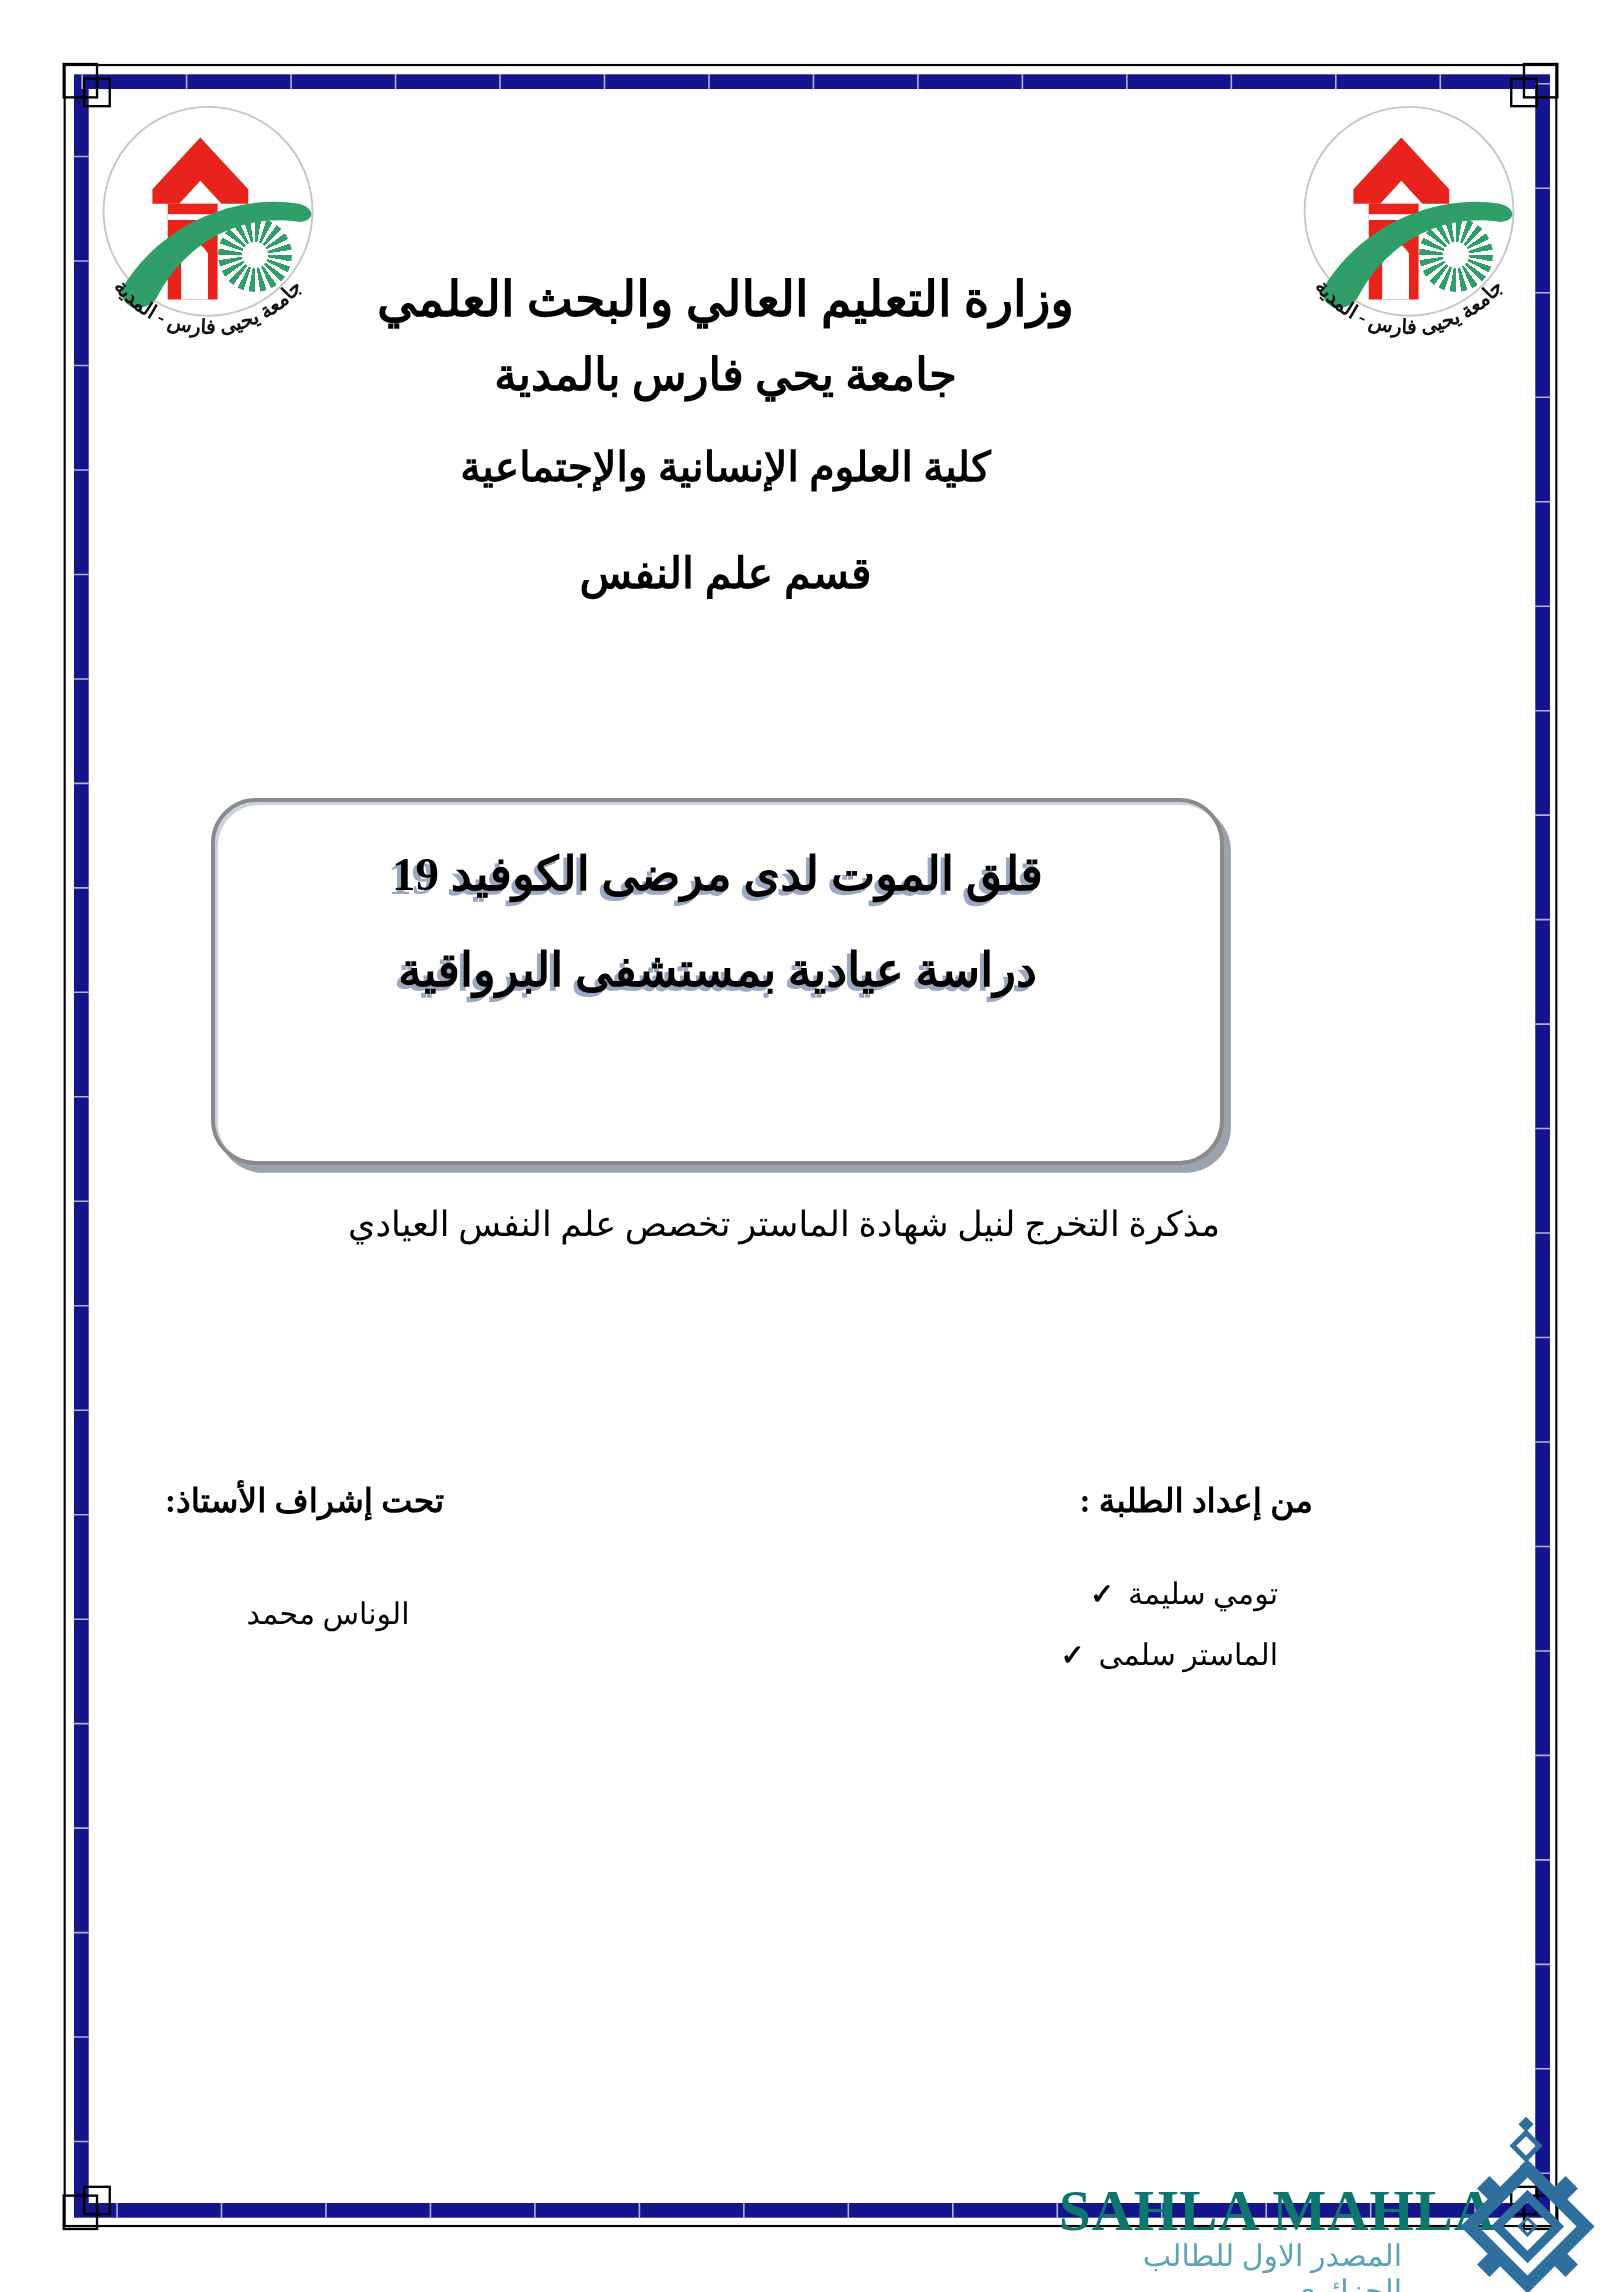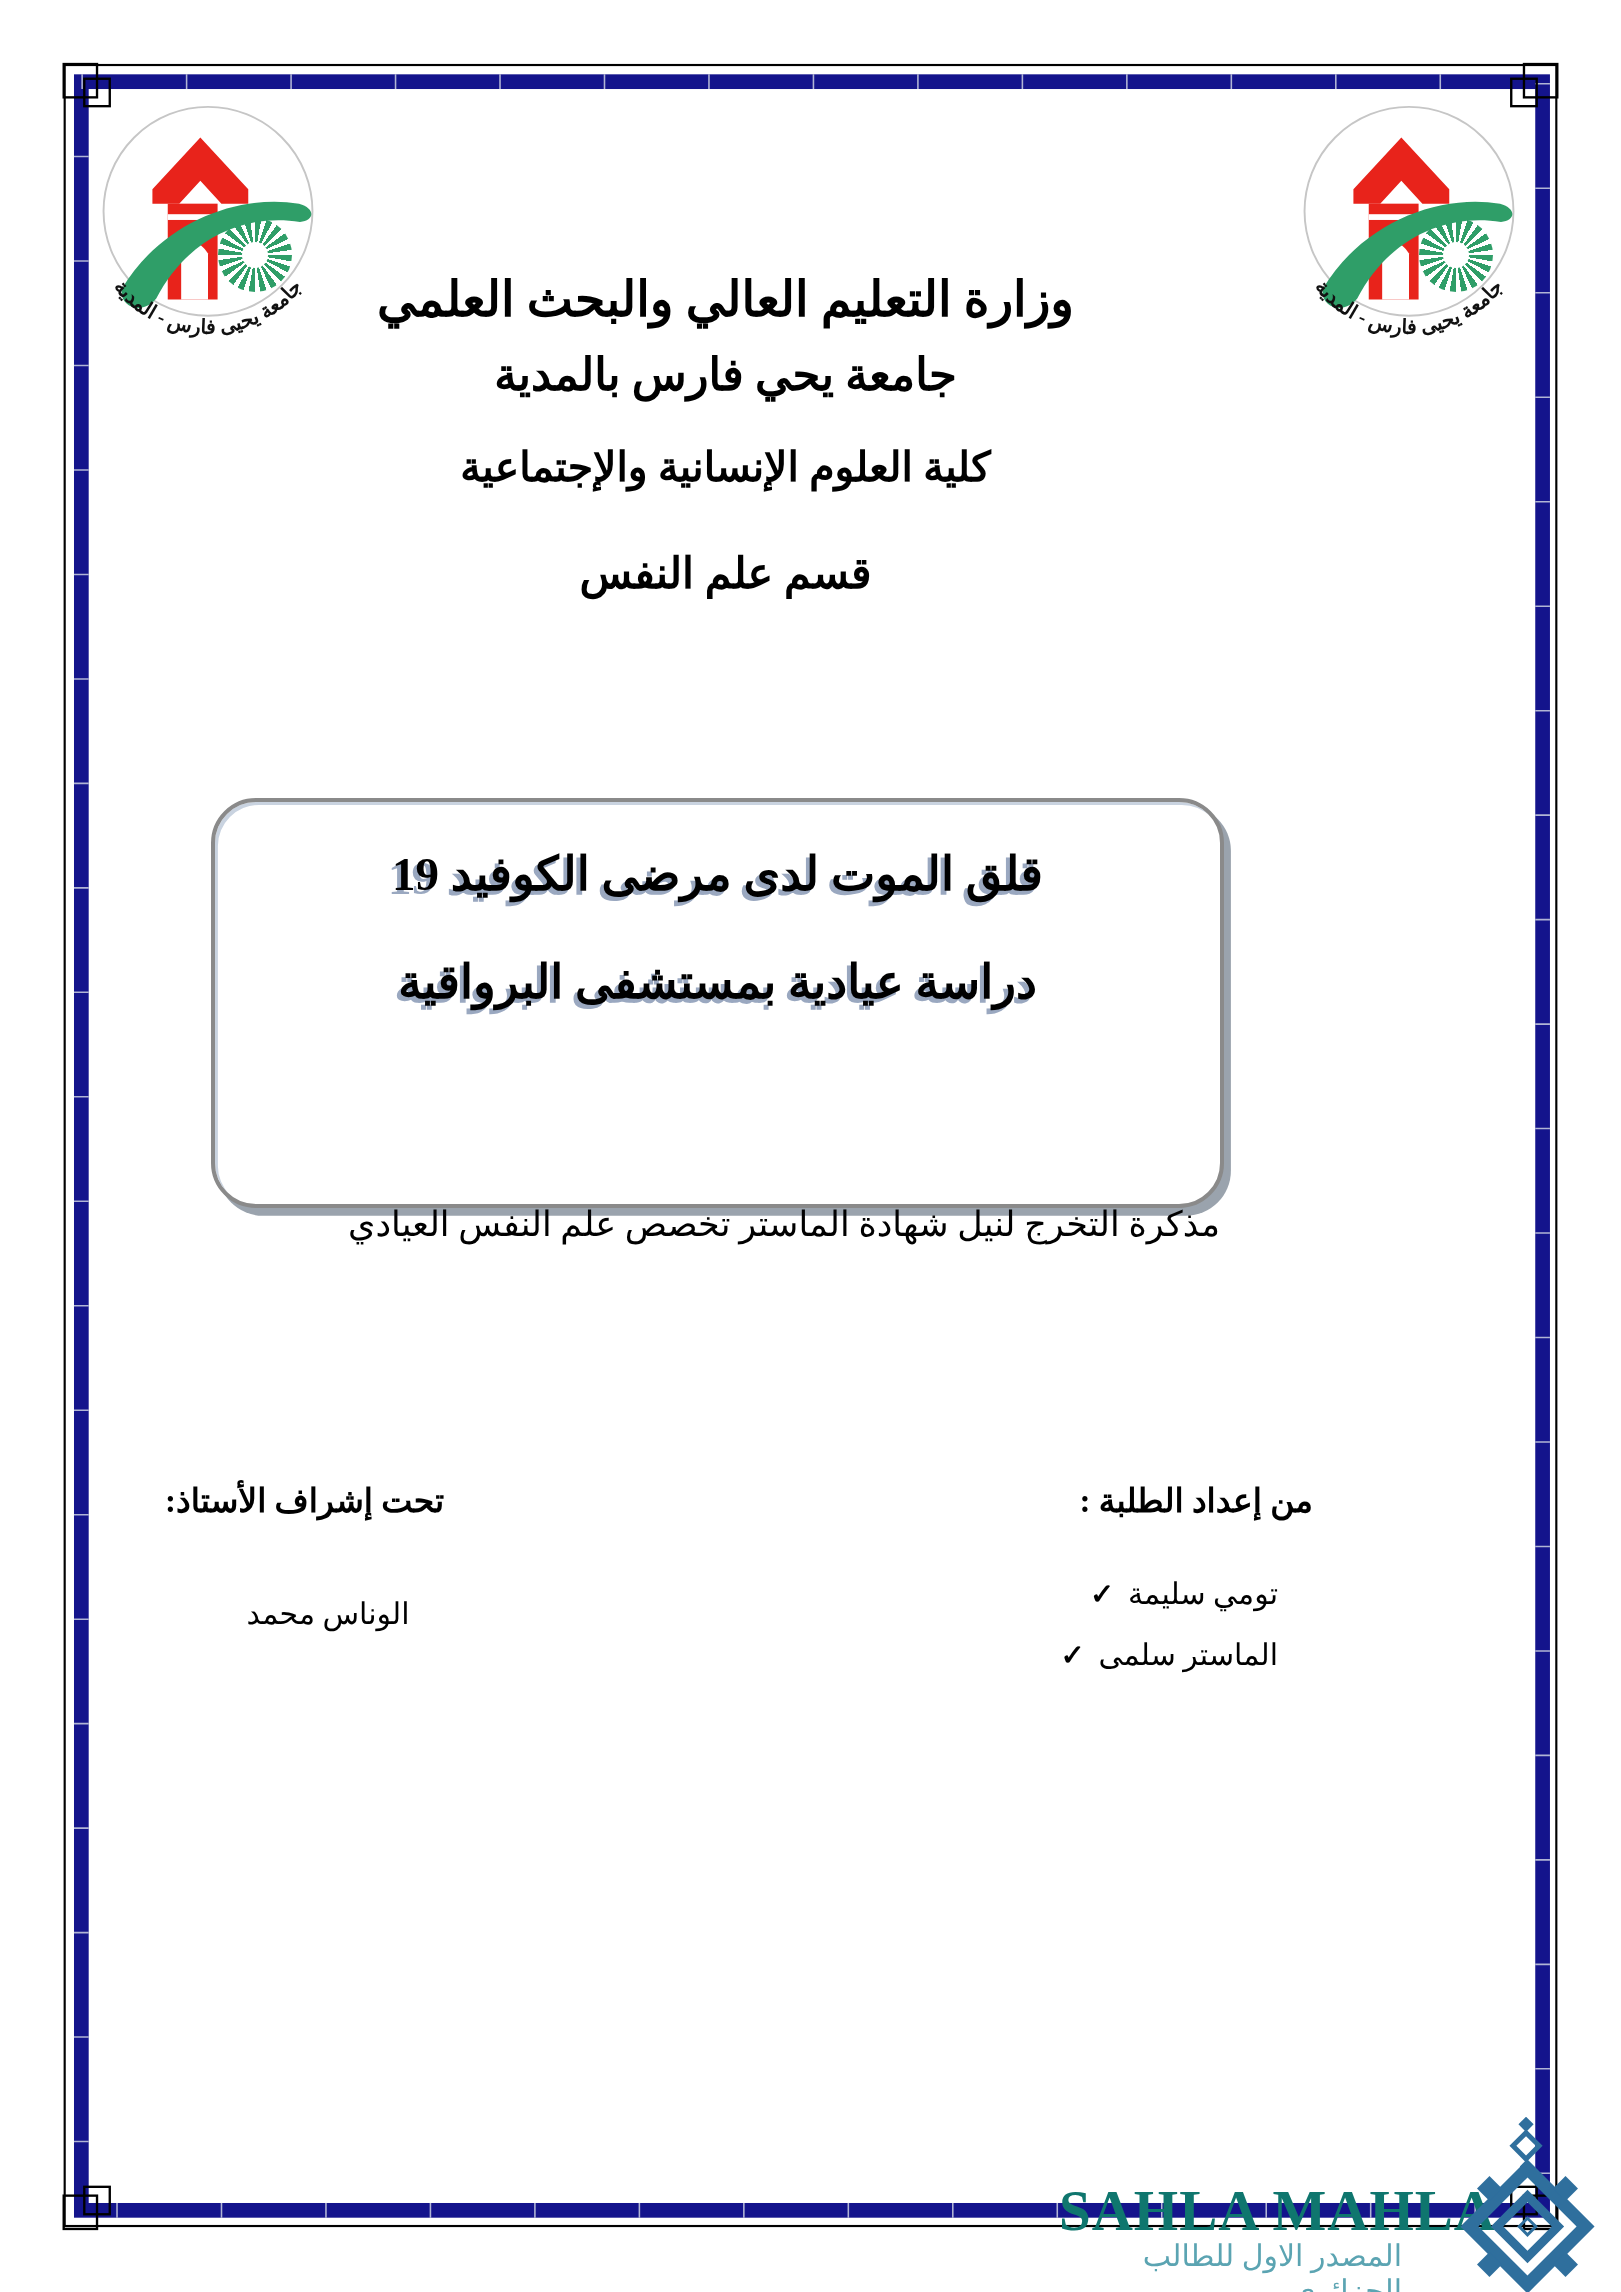--- a/index.html
+++ b/index.html
@@ -28,24 +28,24 @@
   
   .header-text{position:absolute;left:0;top:0;width:1451px;height:686px;direction:rtl;}
   .header-text div{position:absolute;width:100%;text-align:center;font-weight:bold;line-height:1;}
   .h-line1{top:259px;font-size:49px;margin-top:16px;}
   .h-line2{top:353px;font-size:45px;margin-left:20px;}
   .h-line3{top:447px;font-size:41px;}
   .h-line4{top:552px;font-size:43px;}
 
   
   .title-box{
-    position:absolute;left:211px;top:798px;width:1013px;height:410px;box-sizing:border-box;
+    position:absolute;left:211px;top:798px;width:1013px;height:367px;box-sizing:border-box;
     border:4.9px solid #8A8A8A;border-radius:45px;background:#fff;
     box-shadow:6.9px 7.8px 0 #9aa3ad, inset 2.9px 2.9px 0 #c9d3e0;
-    display:flex;flex-direction:column;align-items:center;padding-top:45px;gap:54px;
+    display:flex;flex-direction:column;align-items:center;padding-top:45px;gap:42px;
     direction:rtl;
   }
   .title-box .t-line{
     font-size:47px;font-weight:bold;line-height:1.15;
     text-shadow:-3.9px 3.9px 0 #9AA8C0;
   }
 
   .subtitle{
     position:absolute;left:0;top:1204px;width:1568px;text-align:center;direction:rtl;
     font-size:35px;font-weight:normal;

